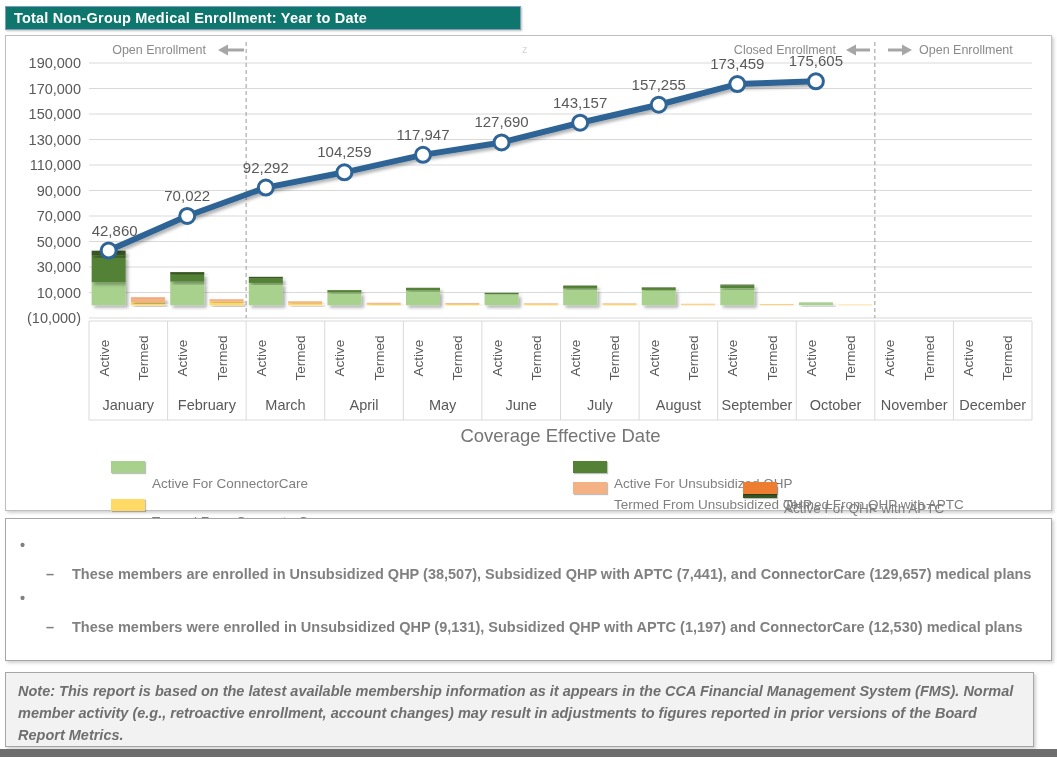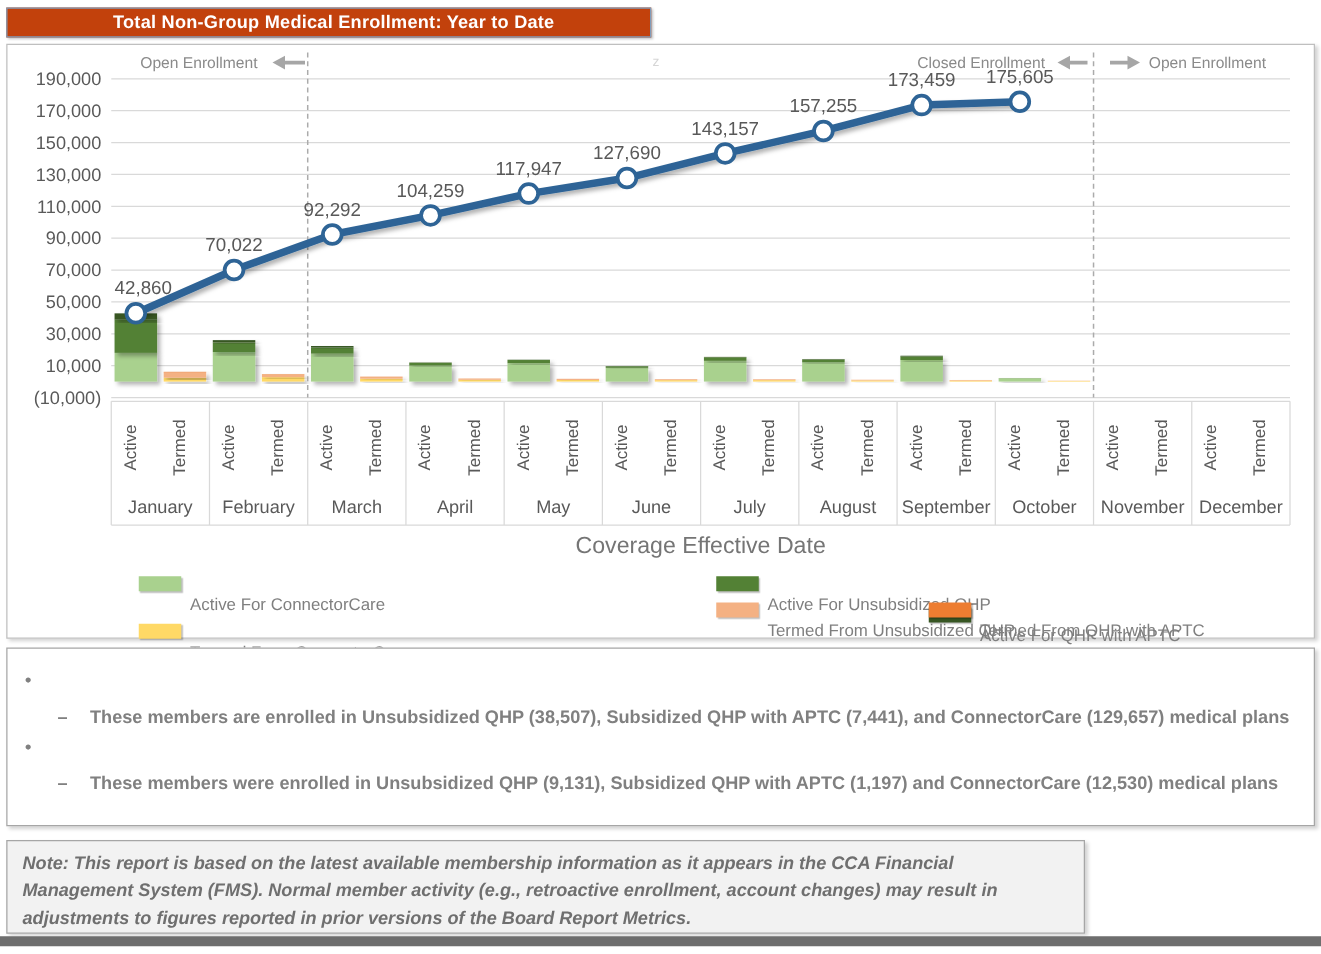--- a/index.html
+++ b/index.html
@@ -1,37 +1,37 @@
 <!DOCTYPE html>
 <html><head>
 <meta charset="utf-8">
 <style>
   html,body{margin:0;padding:0;background:#ffffff;}
   #page{position:relative;width:1057px;height:763px;background:#ffffff;overflow:hidden;
         font-family:"Liberation Sans",sans-serif;}
-  #titlebar{position:absolute;left:5px;top:6px;width:516px;height:24px;background:#c2410c;
+  #titlebar{position:absolute;left:5px;top:6px;width:516px;height:24px;background:#0f766e;
         border:1px solid #7f9cba;box-sizing:border-box;display:flex;align-items:center;
-        box-shadow:1px 1px 2px rgba(0,0,0,.25);justify-content:center;}
+        box-shadow:1px 1px 2px rgba(0,0,0,.25);}
   #titlebar span{color:#ffffff;font-weight:bold;font-size:14.5px;padding-left:8px;letter-spacing:.2px;}
   #chartbox{position:absolute;left:5px;top:35px;width:1047px;height:476px;background:#ffffff;
         border:1px solid #BFBFBF;box-sizing:border-box;box-shadow:2px 2px 3px rgba(0,0,0,.18);}
   #chart{position:absolute;left:0;top:0;}
   #legend{position:absolute;left:0;top:0;width:100%;height:100%;pointer-events:none;}
   .lg-item{position:absolute;display:flex;align-items:center;height:14px;}
   .lg-swatch{width:34px;height:12px;display:inline-block;box-shadow:1px 1px 1px rgba(0,0,0,.25);}
   .lg-label{margin-left:7px;font-size:13.5px;color:#7F7F7F;white-space:nowrap;margin-top:32px;}
   #bullets{position:absolute;left:5px;top:518px;width:1047px;height:143px;background:#ffffff;
         border:1px solid #A6A6A6;box-sizing:border-box;box-shadow:2px 2px 3px rgba(0,0,0,.18);
         padding:10px 14px;color:#808080;font-weight:bold;font-size:14.5px;}
   .bl{display:flex;align-items:flex-start;}
   .bl.l1{margin-top:8px;}
   .bl.l2{margin-top:13px;padding-left:26px;}
   .bl .mk{width:22px;flex:0 0 22px;text-align:left;}
   .bl.l2 .mk{width:26px;flex:0 0 26px;}
-  #notebox{position:absolute;left:5px;top:672px;width:863px;height:75px;background:#F2F2F2;
+  #notebox{position:absolute;left:5px;top:672px;width:1029px;height:75px;background:#F2F2F2;
         border:1px solid #A6A6A6;box-sizing:border-box;box-shadow:2px 2px 3px rgba(0,0,0,.18);
         padding:8px 12px;color:#6F6F6F;font-weight:bold;font-style:italic;font-size:14.5px;line-height:1.5;}
   #bottombar{position:absolute;left:0;top:749px;width:1057px;height:8px;background:#6E6E6E;}
 </style>
 </head>
 <body>
 
 <div id="page">
   <div id="titlebar">
     <span>Total Non-Group Medical Enrollment: Year to Date</span>

